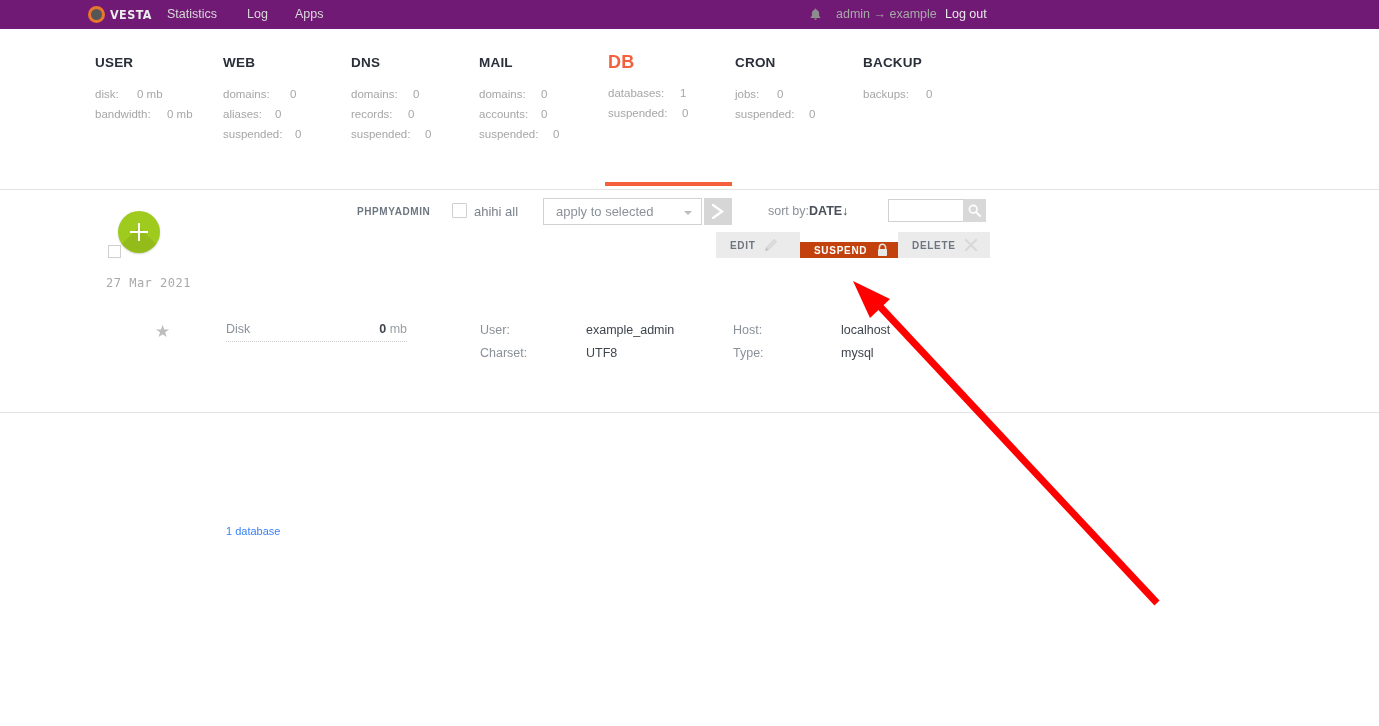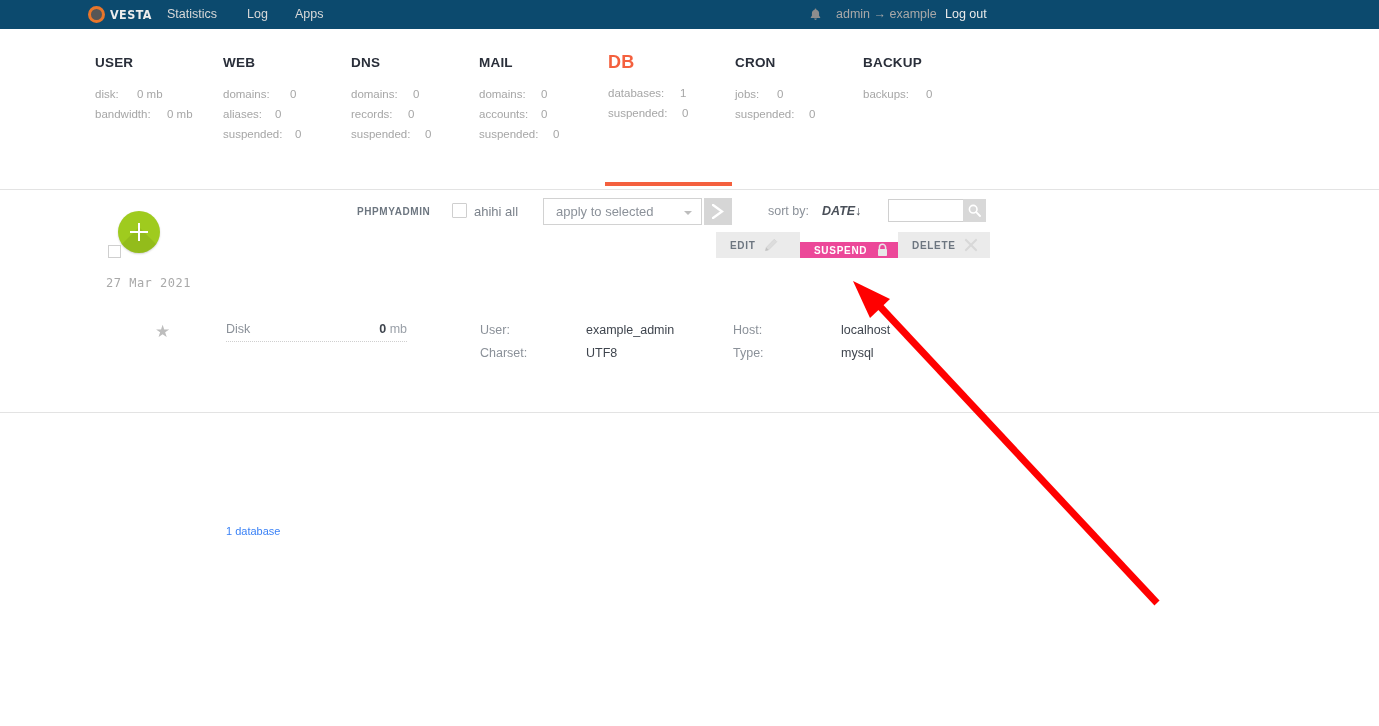--- a/index.html
+++ b/index.html
@@ -8,21 +8,21 @@
     width: 1379px; height: 726px;
     background: #ffffff;
     font-family: "Liberation Sans", sans-serif;
     overflow: hidden;
   }
   #page { position: relative; width: 1379px; height: 726px; background: #fff; }
 
   
   .topbar {
     position: absolute; left: 0; top: 0; width: 1379px; height: 29px;
-    background: #0c4a6e;
+    background: #701a75;
   }
   .logo-wrap {
     position: absolute; left: 88px; top: 4px;
     display: flex; align-items: center; gap: 5px; height: 21px;
   }
   .logo-ring {
     width: 17px; height: 17px; border-radius: 50%;
     border: 3px solid #e8762b; background: #565656;
     box-shadow: inset 0 0 0 1px #565656;
   }
@@ -101,21 +101,21 @@
     border-top: 4px solid #bdbdbd;
   }
   .go-btn {
     position: absolute; left: 704px; top: 8px; width: 28px; height: 27px;
     background: #d6d6d6; cursor: pointer;
   }
   .go-btn svg { position: absolute; left: 8px; top: 6px; }
   .sortby {
     position: absolute; left: 768px; top: 14px; font-size: 12.5px; color: #8b9199;
   }
-  .sortby b { color: #4a5059; font-weight: bold; margin-left: 13px; font-style: italic; }
+  .sortby b { color: #4a5059; font-weight: bold; margin-left: 0; }
   .sortby .arrow { color: #4a5059; }
   .searchbox {
     position: absolute; left: 888px; top: 199px; width: 76px; height: 23px;
     border: 1px solid #d0d0d0; background: #fff;
   }
   .search-btn {
     position: absolute; left: 963px; top: 199px; width: 23px; height: 23px;
     background: #d8d8d8; cursor: pointer;
   }
   .search-btn svg { position: absolute; left: 5px; top: 5px; }
@@ -154,21 +154,21 @@
   }
   .act {
     position: relative; display: flex; align-items: center;
     background: #ebebeb; cursor: pointer;
   }
   .act .txt {
     font-size: 10px; font-weight: bold; color: #6d7680; letter-spacing: 0.7px;
     padding-left: 14px;
   }
   .act .ic { width: 30px; display: flex; align-items: center; justify-content: center; }
-  .act.highlight { background: #ec4899; margin-top: 10px; }
+  .act.highlight { background: #c2410c; margin-top: 10px; }
   .act.highlight .txt { color: #ffffff; }
   .act.edit { width: 84px; }
   .act.suspend { width: 98px; }
   .act.delete { width: 92px; }
 
   
   .rec-date {
     position: absolute; left: 106px; top: 276px;
     font-family: "DejaVu Sans Mono", monospace;
     font-size: 12px; color: #a9a9a9; letter-spacing: 0.5px;

